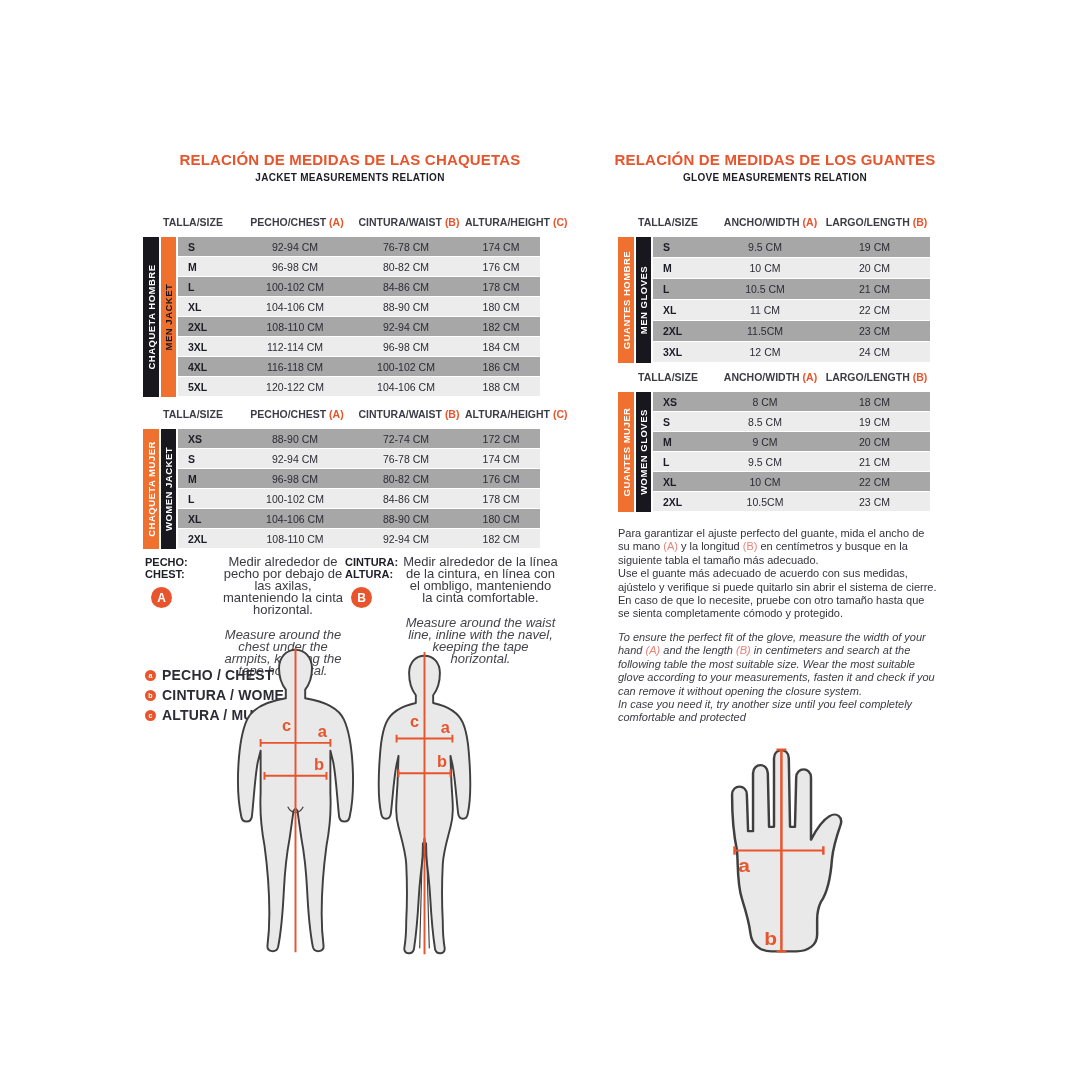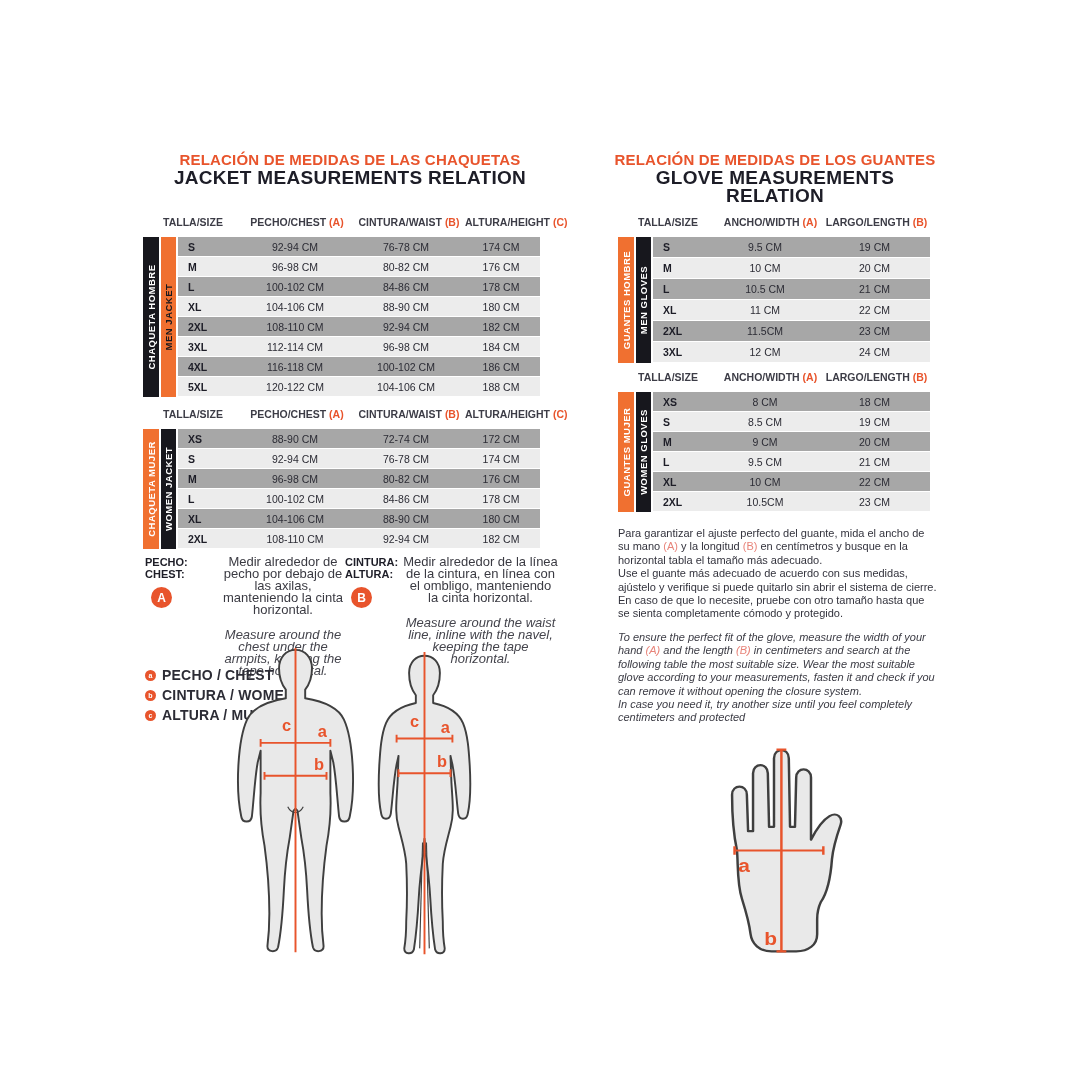--- a/index.html
+++ b/index.html
@@ -2,21 +2,21 @@
 <html><head>
 <meta charset="utf-8">
 <style>
   html,body{margin:0;padding:0;background:#fff;}
   .page{position:relative;width:1080px;height:1080px;background:#ffffff;
         font-family:"Liberation Sans",sans-serif;color:#23232c;overflow:hidden;}
 
   
   .title-block{position:absolute;text-align:center;}
   .title-es{font-size:15px;font-weight:bold;color:#e8542c;letter-spacing:.2px;line-height:18px;}
-  .title-en{font-size:19px;font-weight:bold;color:#1d1d27;letter-spacing:.3px;line-height:18px;}
+  .title-en{font-size:10px;font-weight:bold;color:#1d1d27;letter-spacing:.3px;line-height:18px;}
 
   
   .mtable{position:absolute;}
   .thead{display:grid;align-items:end;height:19px;font-size:10.5px;font-weight:bold;color:#3c3c46;padding-bottom:9px;}
   .thead .hc{text-align:center;white-space:nowrap;}
   .thead .hc.first{text-align:left;}
   .thead .ltr{color:#e8542c;}
   .tbody{display:flex;}
   .side{display:flex;width:35px;flex:0 0 35px;}
   .bar{width:16px;margin-right:2px;position:relative;}
@@ -218,21 +218,21 @@
         <p class="en">Measure around the chest under the armpits, keeping the tape horizontal.</p>
       </div>
     </div>
     <div class="instr" style="width:220px;">
       <div class="labcol" style="flex-basis:58px;">
         <div class="lab">CINTURA:</div>
         <div class="lab">ALTURA:</div>
         <div class="badge">B</div>
       </div>
       <div class="txtcol" style="width:155px;">
-        <p class="es">Medir alrededor de la línea de la cintura, en línea con el ombligo, manteniendo la cinta horizontal.</p>
+        <p class="es">Medir alrededor de la línea de la cintura, en línea con el ombligo, manteniendo la cinta comfortable.</p>
         <p class="en">Measure around the waist line, inline with the navel, keeping the tape horizontal.</p>
       </div>
     </div>
   </div>
 
   <div class="legend" style="left:145px;top:667px;">
     <div class="leg-row">
       <div class="leg-badge">a</div>
       <div class="leg-label">PECHO / CHEST</div>
     </div>
@@ -368,27 +368,27 @@
           <div class="trow light">
             <div class="tcell c0">2XL</div>
             <div class="tcell c1">10.5CM</div>
             <div class="tcell c2">23 CM</div>
           </div>
         </div>
     </div>
   </div>
 
   <div class="para" style="left:618px;top:527px;width:320px;">
-    <p><span>Para garantizar el ajuste perfecto del guante, mida el ancho de su mano </span><span class="orj">(A)</span><span> y la longitud </span><span class="orj">(B)</span><span> en centímetros y busque en la horizontal tabla el tamaño más adecuado.</span></p>
+    <p><span>Para garantizar el ajuste perfecto del guante, mida el ancho de su mano </span><span class="orj">(A)</span><span> y la longitud </span><span class="orj">(B)</span><span> en centímetros y busque en la siguiente tabla el tamaño más adecuado.</span></p>
     <p>Use el guante más adecuado de acuerdo con sus medidas, ajústelo y verifique si puede quitarlo sin abrir el sistema de cierre. En caso de que lo necesite, pruebe con otro tamaño hasta que se sienta completamente cómodo y protegido.</p>
   </div>
 
   <div class="para italic" style="left:618px;top:631px;width:320px;">
     <p><span>To ensure the perfect fit of the glove, measure the width of your hand </span><span class="orj">(A)</span><span> and the length </span><span class="orj">(B)</span><span> in centimeters and search at the following table the most suitable size.  Wear the most suitable glove according to your measurements, fasten it and check if you can remove it without opening the closure system.</span></p>
-    <p>In case you need it, try another size until you feel completely centimeters and protected</p>
+    <p>In case you need it, try another size until you feel completely comfortable and protected</p>
   </div>
 
   <svg class="figsvg" style="left:700px;top:741px;" width="185" height="220" viewBox="0 0 150 205" preserveAspectRatio="none">
     <path class="body-fill" d="M30,102 C27,86 26,66 26,50 C26,40 38,40 38,50 L39,84 L43,84 L43,30 C43,20 55,20 55,30 L56,80 L60,80 L60,16 C60,6 72,6 72,16 L73,80 L77,80 L78,34 C78,24 90,24 90,34 L90,92 C94,83 99,74 105,70 C111,66 116,71 114,78 C111,88 108,98 107,110 C106,126 104,140 98,150 C96,155 95,160 95,166 L95,180 C95,190 88,196 78,196 L58,196 C48,196 42,189 41,180 C40,170 37,158 34,147 C30,133 31,116 30,102 Z"></path>
     <path class="mline" d="M28,102 L100,102 M28,98 L28,106 M100,98 L100,106"></path>
     <path class="mline" d="M66,8 L66,196 M62,8 L70,8 M62,196 L70,196"></path>
     <text class="mletter" x="31" y="122">a</text>
     <text class="mletter" x="52" y="190">b</text>
   </svg>
 

